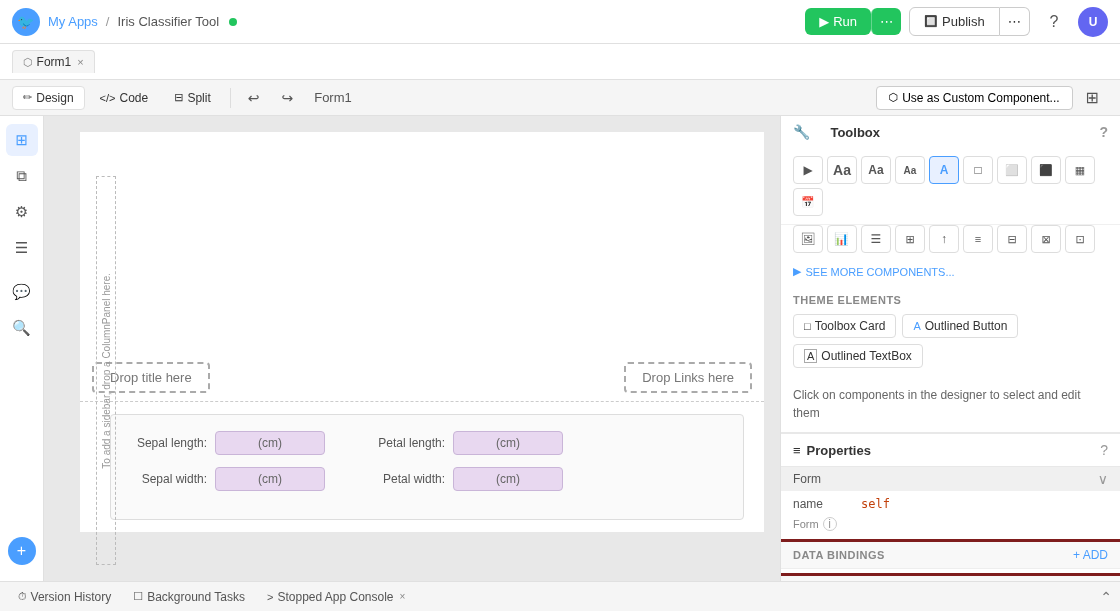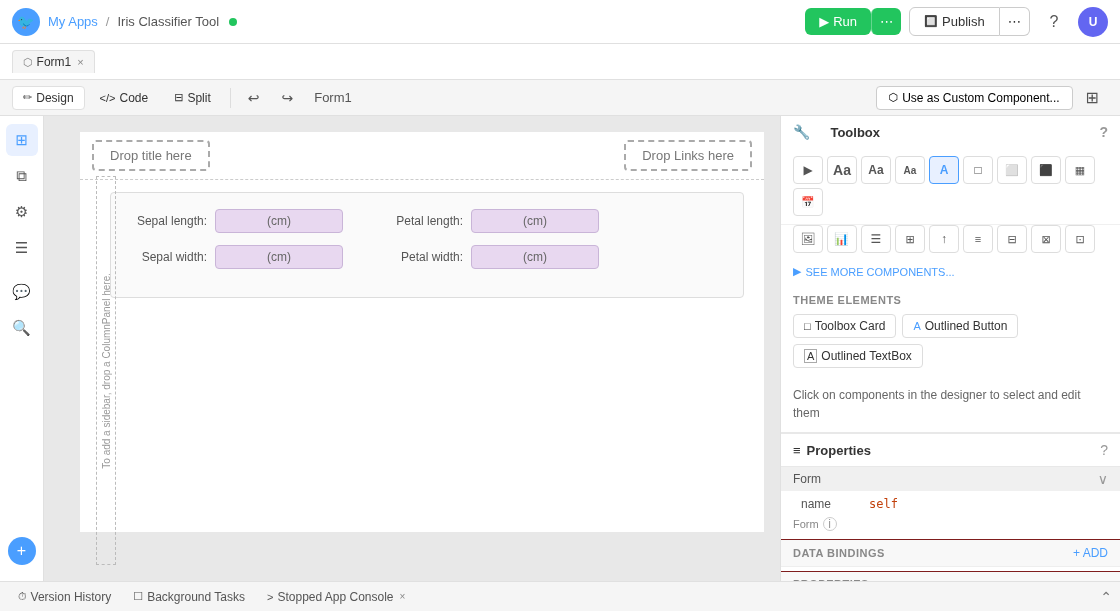--- a/index.html
+++ b/index.html
@@ -40,31 +40,31 @@
 
     
     .left-sidebar { width: 44px; background: #fff; border-right: 1px solid #e0e0e0; display: flex; flex-direction: column; align-items: center; padding: 8px 0; gap: 4px; flex-shrink: 0; }
     .sidebar-icon { width: 32px; height: 32px; display: flex; align-items: center; justify-content: center; border-radius: 6px; cursor: pointer; color: #555; font-size: 15px; }
     .sidebar-icon.active { background: #e8f0ff; color: #4a9eff; }
     .fab { width: 28px; height: 28px; background: #4a9eff; border-radius: 50%; display: flex; align-items: center; justify-content: center; color: white; font-size: 16px; cursor: pointer; margin-top: auto; margin-bottom: 4px; }
 
     
     .canvas-area { flex: 1; background: #e8e8e8; position: relative; overflow: hidden; display: flex; flex-direction: column; }
     .canvas-inner { flex: 1; padding: 16px; position: relative; }
-    .canvas-frame { background: white; min-height: 400px; position: relative; display: flex; flex-direction: column; }
+    .canvas-frame { background: white; min-height: 400px; position: relative; display: flex; flex-direction: column; justify-content: flex-end; }
     
     .drop-title-bar { display: flex; align-items: center; justify-content: space-between; padding: 8px 12px; border-bottom: 1px dashed #ccc; min-height: 44px; }
     .drop-title { border: 2px dashed #aaa; padding: 6px 16px; border-radius: 4px; color: #777; font-size: 13px; cursor: pointer; }
     .drop-links { border: 2px dashed #aaa; padding: 6px 16px; border-radius: 4px; color: #777; font-size: 13px; cursor: pointer; }
 
     .form-container { margin: 12px 20px 12px 30px; border: 1px solid #ddd; border-radius: 4px; padding: 16px; background: #fafafa; }
     .form-row { display: flex; align-items: center; margin-bottom: 12px; gap: 40px; }
     .form-field { display: flex; align-items: center; gap: 8px; }
     .field-label { font-size: 12px; color: #555; white-space: nowrap; min-width: 80px; text-align: right; }
-    .field-input { background: #e8d8f0; border: 1px solid #c9b5d8; border-radius: 4px; padding: 4px 8px; font-size: 12px; color: #666; width: 128px; text-align: center; }
+    .field-input { background: #e8d8f0; border: 1px solid #c9b5d8; border-radius: 4px; padding: 4px 8px; font-size: 12px; color: #666; width: 110px; text-align: center; }
 
     
     .right-panel { width: 340px; background: #fff; border-left: 1px solid #e0e0e0; display: flex; flex-direction: column; flex-shrink: 0; overflow-y: auto; }
     
     .panel-section { border-bottom: 1px solid #e8e8e8; }
     .panel-header { display: flex; align-items: center; justify-content: space-between; padding: 8px 12px; font-size: 13px; font-weight: 600; }
     .panel-help { color: #999; font-size: 14px; cursor: pointer; }
 
     
     .toolbox-icons { display: flex; flex-wrap: wrap; padding: 8px 12px; gap: 4px; border-bottom: 1px solid #f0f0f0; }
@@ -79,25 +79,25 @@
     .click-hint { padding: 10px 12px; font-size: 12px; color: #666; line-height: 1.5; }
 
     
     .props-header { display: flex; align-items: center; justify-content: space-between; padding: 8px 12px; border-top: 1px solid #e8e8e8; border-bottom: 1px solid #e8e8e8; }
     .props-title { font-size: 13px; font-weight: 600; display: flex; align-items: center; gap: 6px; }
 
     .prop-form-badge { background: #f0f0f0; padding: 4px 12px; font-size: 12px; display: flex; align-items: center; justify-content: space-between; color: #555; }
     .prop-collapse { color: #999; font-size: 14px; }
 
     .prop-row { display: flex; align-items: center; padding: 6px 12px; gap: 8px; }
-    .prop-label { font-size: 12px; color: #555; min-width: 60px; margin-left: 8px; }
+    .prop-label { font-size: 12px; color: #555; min-width: 60px; }
     .prop-value { font-size: 12px; color: #c2410c; font-family: monospace; }
     .prop-sub { font-size: 11px; color: #888; padding: 0 12px 6px; }
 
-    .section-header { display: flex; align-items: center; justify-content: space-between; padding: 6px 12px; background: #f8f8f8; border-top: 1px solid #7f1d1d; border-bottom: 1px solid #eee; }
+    .section-header { display: flex; align-items: center; justify-content: space-between; padding: 6px 12px; background: #f8f8f8; border-top: 3px solid #7f1d1d; border-bottom: 1px solid #eee; }
     .section-title { font-size: 11px; color: #888; font-weight: 600; letter-spacing: 0.5px; }
     .section-add { font-size: 12px; color: #4a9eff; cursor: pointer; }
 
     
     .bottom-tabs { display: flex; align-items: center; background: #f5f5f5; border-top: 1px solid #e0e0e0; height: 30px; padding: 0 8px; gap: 2px; flex-shrink: 0; }
     .bottom-tab { display: flex; align-items: center; gap: 4px; padding: 3px 10px; font-size: 12px; cursor: pointer; border-radius: 4px 4px 0 0; color: #555; }
     .bottom-tab-close { font-size: 10px; color: #888; margin-left: 2px; }
     .bottom-expand { margin-left: auto; font-size: 14px; color: #777; cursor: pointer; }
 
     .run-btn-group { display: flex; }

